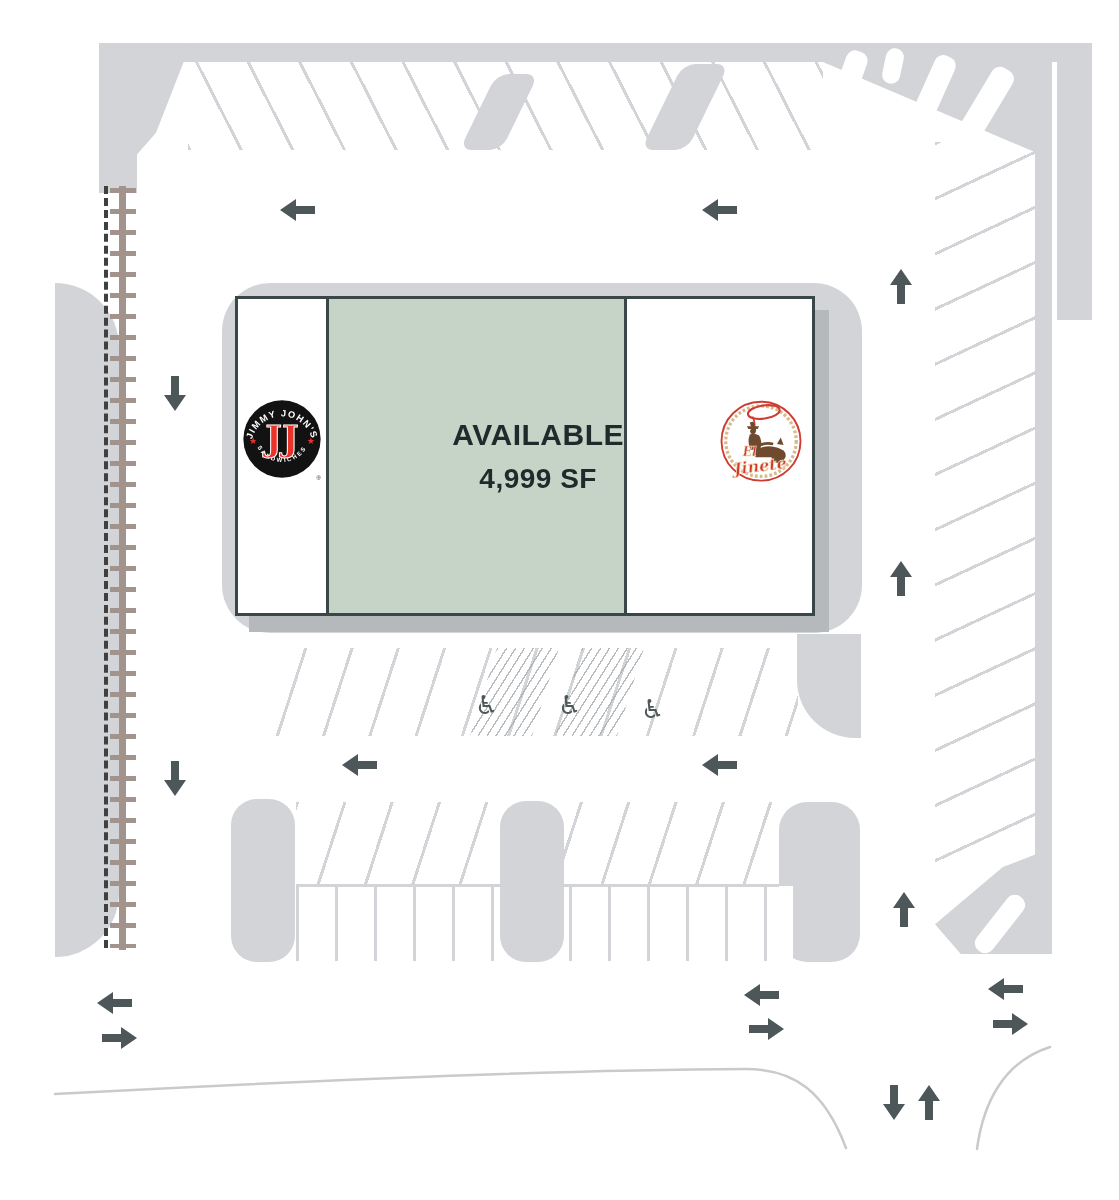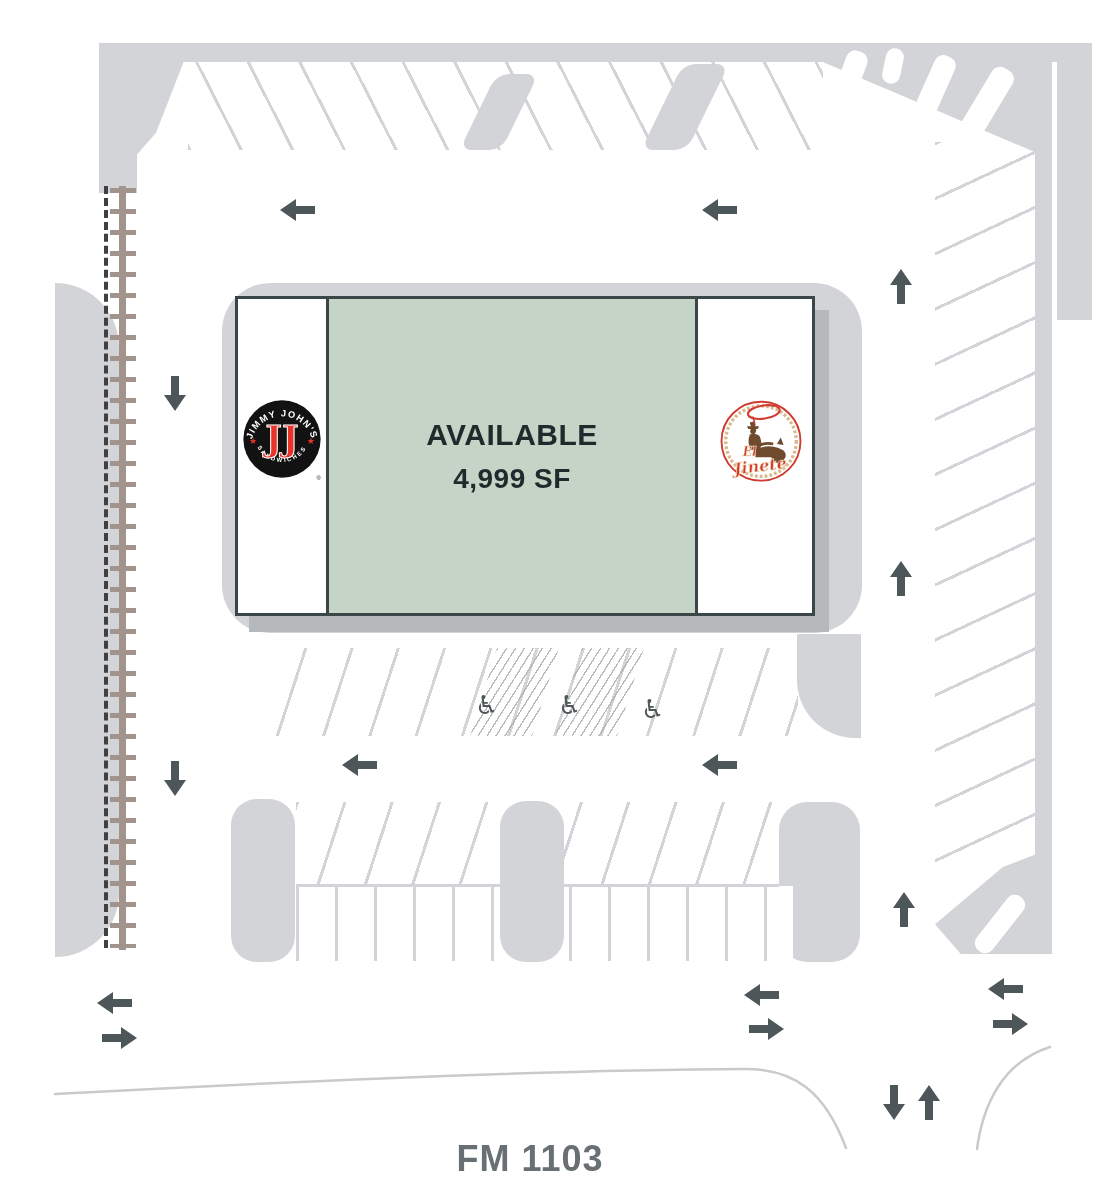--- a/index.html
+++ b/index.html
@@ -37,23 +37,23 @@
   .arrow.up{transform:rotate(-90deg);}
   .arrow.down{transform:rotate(90deg);}
   .wheel{position:absolute;font-size:26px;line-height:1;color:#4e5758;
          font-family:"DejaVu Sans",sans-serif;}
   
   .apron{position:absolute;left:222px;top:283px;width:640px;height:350px;background:var(--g);border-radius:48px;}
   .bshadow{position:absolute;left:249px;top:310px;width:580px;height:322px;background:var(--gsh);}
   .building{position:absolute;left:235px;top:296px;width:580px;height:320px;background:#fff;
             border:3px solid var(--bord);box-sizing:border-box;}
   .unit{position:absolute;top:0;height:314px;}
-  .unit-avail{left:88px;width:372px;background:var(--green);
+  .unit-avail{left:88px;width:301px;background:var(--green);
               border-left:3px solid var(--bord);border-right:3px solid var(--bord);box-sizing:border-box;
-              display:flex;align-items:center;justify-content:center;}
+              display:flex;align-items:center;justify-content:flex-end;}
   .avail-text{text-align:center;color:var(--dark);font-weight:800;letter-spacing:.5px;}
   .avail-line1{font-size:30px;}
   .avail-line2{font-size:28px;margin-top:11px;}
   
   .rail-dash{position:absolute;left:104px;top:186px;height:762px;width:0;border-left:4px dashed #3f4040;}
   .rail-ties{position:absolute;left:110px;top:188px;width:26px;height:760px;
              background:repeating-linear-gradient(180deg, var(--rail) 0 5px, transparent 5px 21px);}
   .rail-line{position:absolute;left:119px;top:186px;width:7px;height:764px;background:var(--rail);}
   .road-label{position:absolute;left:420px;top:1138px;width:220px;text-align:center;
               font-size:36px;font-weight:700;color:var(--labelg);letter-spacing:1px;}
@@ -157,21 +157,20 @@
   <div class="island" style="left:231px;top:799px;width:64px;height:163px;border-radius:26px;"></div>
   <div class="island" style="left:500px;top:801px;width:64px;height:161px;border-radius:26px;"></div>
   <div class="island" style="left:779px;top:802px;width:81px;height:160px;border-radius:28px;"></div>
   <div class="white" style="left:779px;top:886px;width:14px;height:76px;"></div>
 
   <svg class="abs" style="left:0;top:0;" width="1119" height="1200" viewBox="0 0 1119 1200">
     <path d="M 55 1094 C 260 1083 540 1070 745 1069 C 795 1069 825 1092 846 1148" fill="none" stroke="#c8cacd" stroke-width="2.5" stroke-linecap="round"></path>
     <path d="M 977 1149 C 983 1104 1003 1062 1050 1047" fill="none" stroke="#c8cacd" stroke-width="2.5" stroke-linecap="round"></path>
   </svg>
 
-  <div class="road-label">FM 1103</div>
 
 <div class="arrow left" style="left: 279px; top: 198px;">
       <svg width="36" height="24" viewBox="0 0 36 24">
         <polygon points="0,8 19,8 19,1 35,12 19,23 19,16 0,16" fill="#4d5658"></polygon>
       </svg>
     </div>
     <div class="arrow left" style="left: 701px; top: 198px;">
       <svg width="36" height="24" viewBox="0 0 36 24">
         <polygon points="0,8 19,8 19,1 35,12 19,23 19,16 0,16" fill="#4d5658"></polygon>
       </svg>

